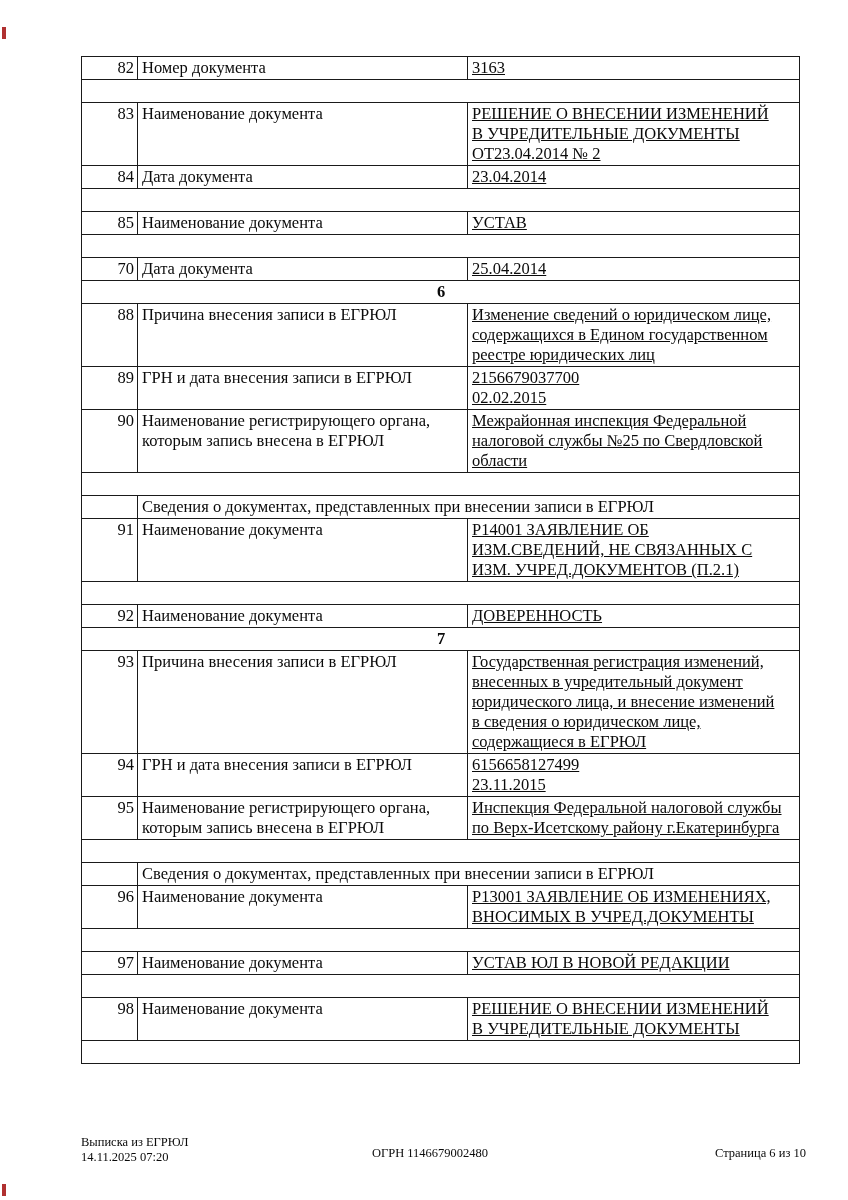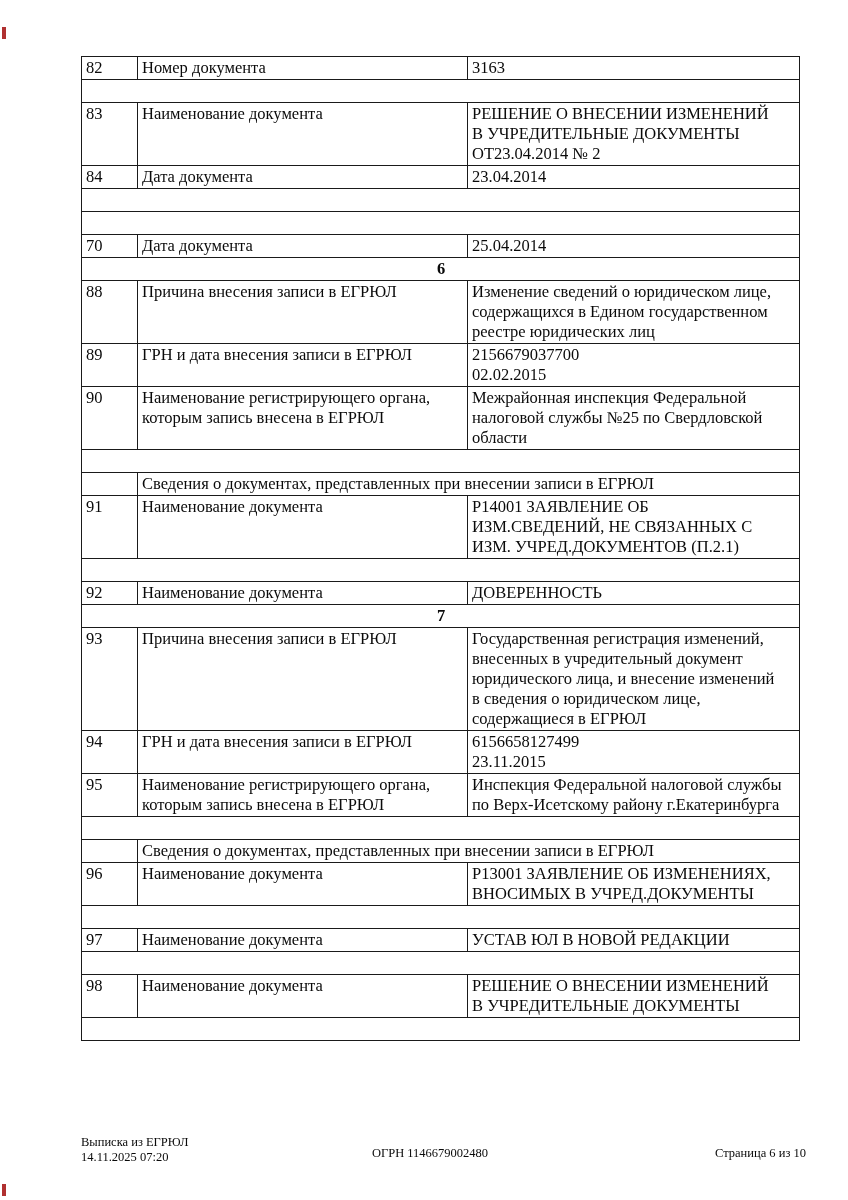--- a/index.html
+++ b/index.html
@@ -22,23 +22,23 @@
   }
   table.egrul td {
     border: 1px solid #1a1a1a;
     vertical-align: top;
     font-size: 16.5px;
     line-height: 20px;
     padding: 1px 3px 1px 4px;
     white-space: pre-line;
     overflow: hidden;
   }
-  td.num   { width: 48px;  text-align: left; padding: 1px 0; white-space: nowrap; }
+  td.num   { width: 48px;  text-align: right; padding: 1px 0; white-space: nowrap; }
   td.label { width: 322px; }
-  td.value { width: 324px; }
+  td.value { width: 324px; text-decoration: underline; }
   td.spacer {
     height: 20px;
     padding: 0;
   }
   td.section {
     text-align: center;
     font-weight: bold;
     height: 20px;
     padding: 0 0 1px 0;
     font-size: 16px;
@@ -98,20 +98,25 @@
 В УЧРЕДИТЕЛЬНЫЕ ДОКУМЕНТЫ
 ОТ23.04.2014 № 2</td>
         </tr>
         <tr>
           <td class="num">84</td>
           <td class="label">Дата документа</td>
           <td class="value">23.04.2014</td>
         </tr>
         <tr>
           <td class="spacer" colspan="3"></td>
+        </tr>
+        <tr>
+          <td class="num">85</td>
+          <td class="label">Наименование документа</td>
+          <td class="value">УСТАВ</td>
         </tr>
         <tr>
           <td class="spacer" colspan="3"></td>
         </tr>
         <tr>
           <td class="num">70</td>
           <td class="label">Дата документа</td>
           <td class="value">25.04.2014</td>
         </tr>
         <tr>

